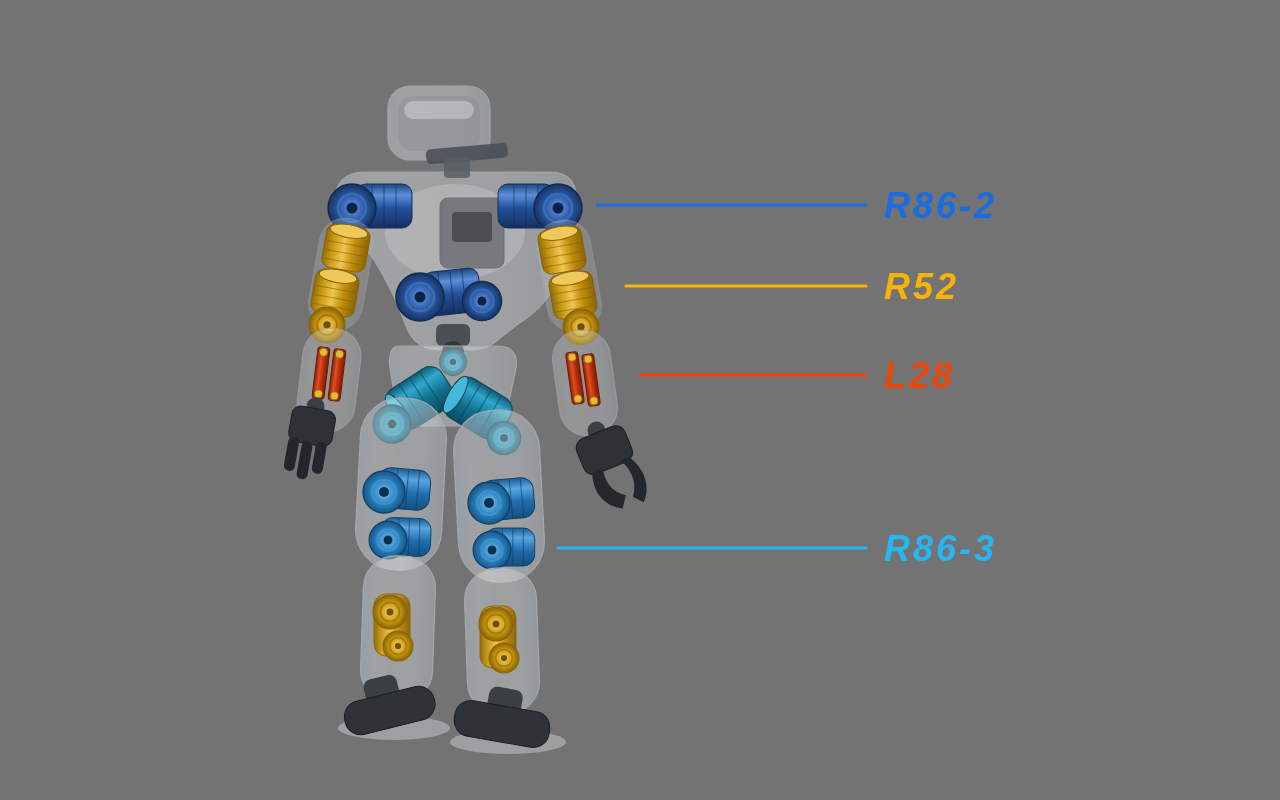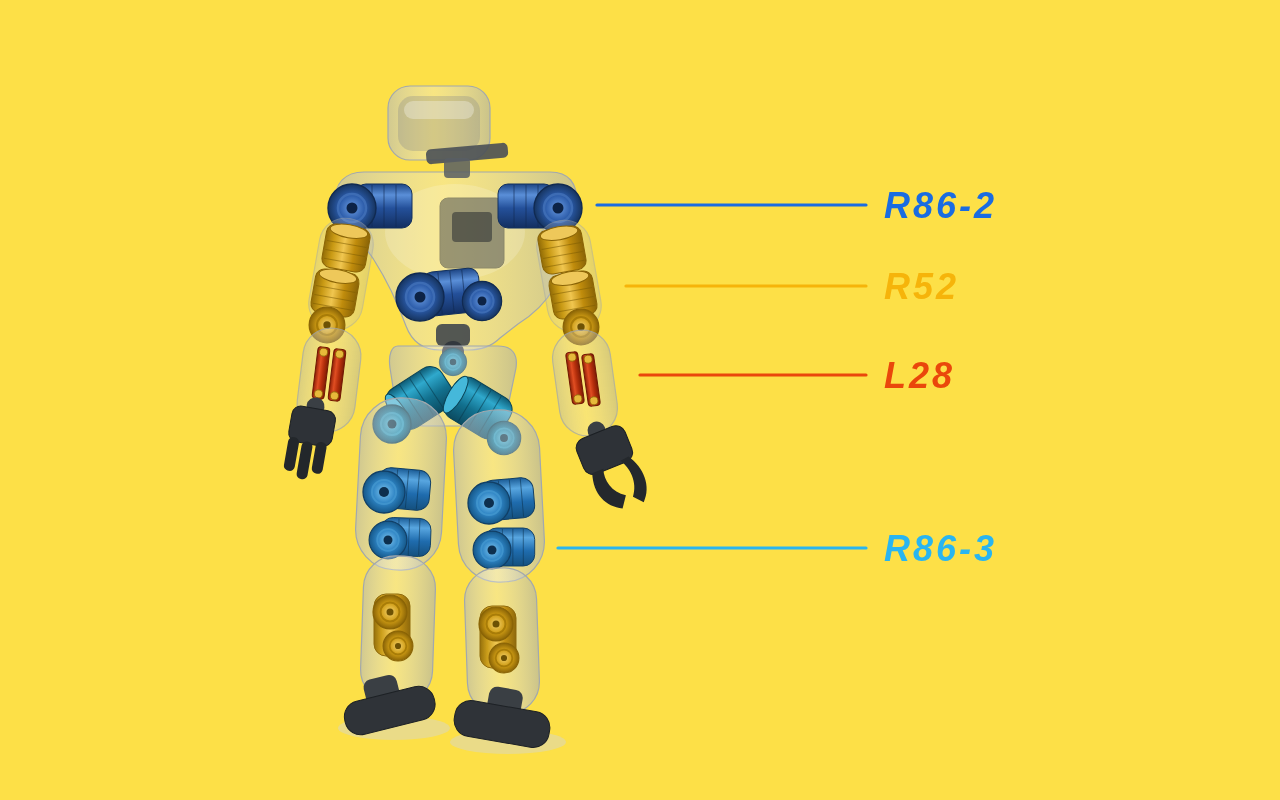--- a/index.html
+++ b/index.html
@@ -5,21 +5,21 @@
   html, body {
     margin: 0;
     padding: 0;
     background: #ffffff;
     font-family: "Liberation Sans", sans-serif;
   }
   .stage {
     position: relative;
     width: 1280px;
     height: 800px;
-    background: #fde047;
+    background: #737373;
     overflow: hidden;
     text-align: right;
   }
   .stage svg { display: block; width: 1280px; height: 800px; }
   .callout-line {
     stroke-width: 3.2;
     stroke-linecap: round;
   }
   .callout-label {
     font-family: "Liberation Sans", sans-serif;

